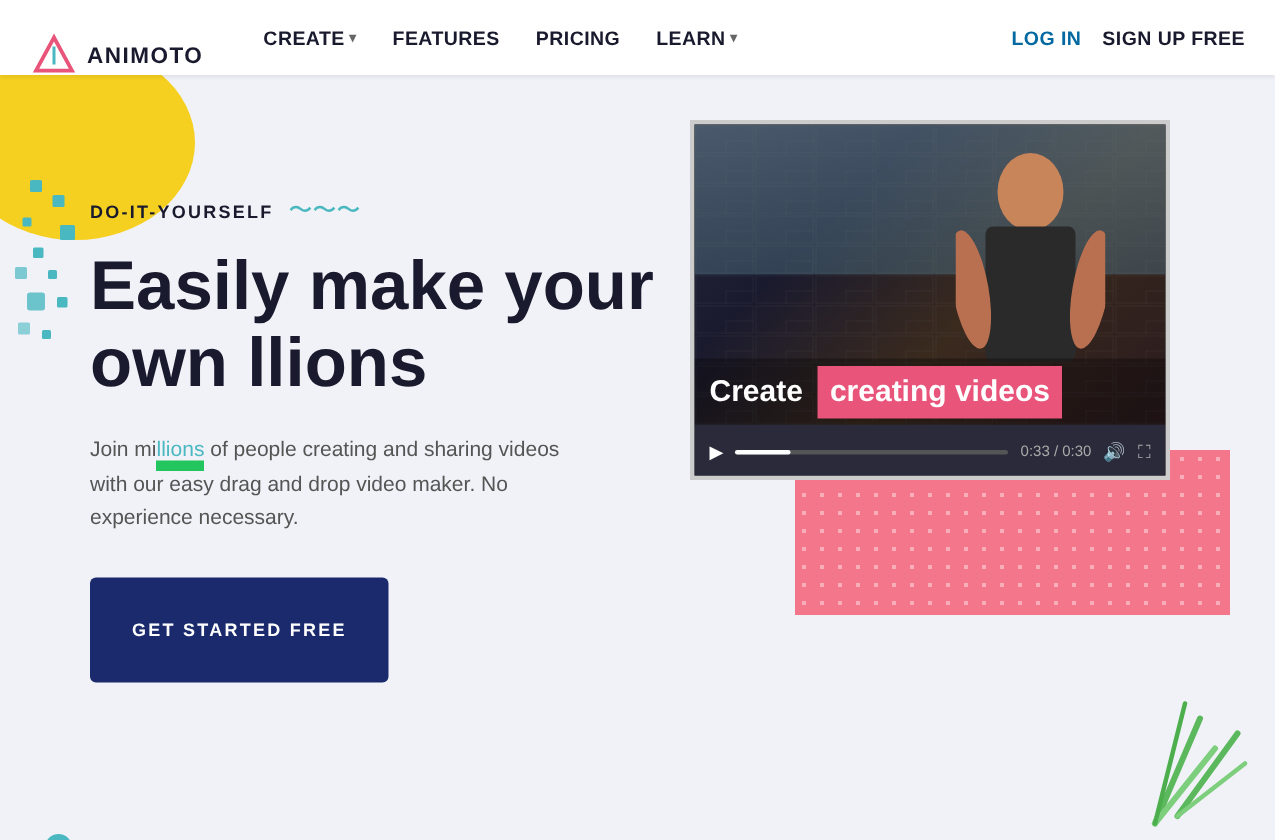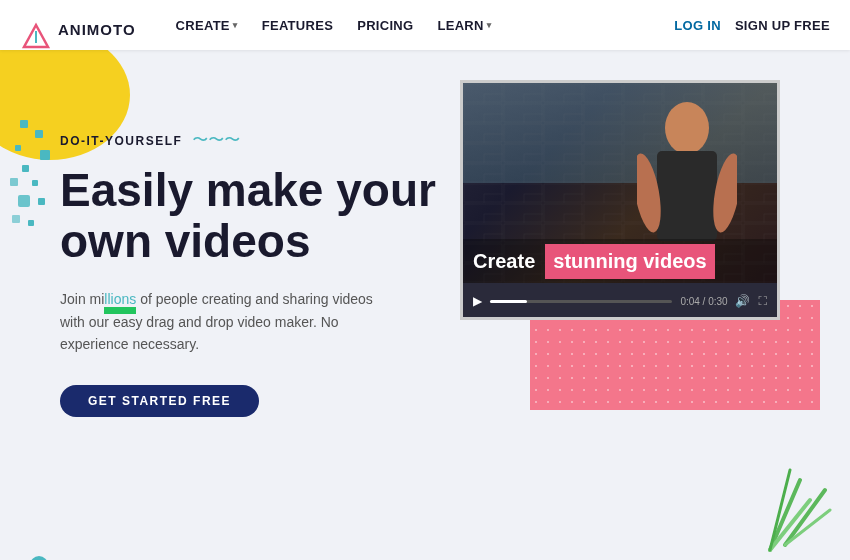--- a/index.html
+++ b/index.html
@@ -18,21 +18,21 @@
       height: 50px;
       display: flex;
       align-items: center;
       padding: 0 20px;
       position: relative;
       z-index: 10;
       box-shadow: 0 1px 3px rgba(0,0,0,0.08);
     }
     .nav-logo {
       display: flex;
-      align-items: flex-start;
+      align-items: center;
       gap: 6px;
       margin-right: 30px;
       margin-top: 24px;
     }
     .logo-icon {
       width: 32px;
       height: 32px;
     }
     .nav-links {
       display: flex;
@@ -156,26 +156,26 @@
     }
     .hero-description em {
       color: #4ab8c1;
       font-style: normal;
       border-bottom: 7px solid #22c55e;
     }
     .cta-button {
       background: #1a2a6c;
       color: #fff;
       border: none;
-      padding: 9px 28px;
+      padding: 28px 28px;
       font-size: 12px;
       font-weight: 700;
       letter-spacing: 1.5px;
       text-transform: uppercase;
-      border-radius: 16px;
+      border-radius: 4px;
       cursor: pointer;
     }
 
     
     .hero-right {
       position: absolute;
       right: 50px;
       top: 30px;
       width: 340px;
       height: 300px;
@@ -365,21 +365,21 @@
   </div>
 
   <div class="hero-left">
     <div class="do-it-yourself">
       <span class="diy-text">DO-IT-YOURSELF</span>
       <span class="diy-wave">〜〜〜</span>
     </div>
 
     <h1 class="hero-title">
       <span>Easily make your</span><br>
-      <span>own videos</span>
+      <span>own llions</span>
     </h1>
 
     <p class="hero-description">
       Join mi<em>llions</em> of people creating and sharing videos with our easy drag and drop video maker. No experience necessary.
     </p>
 
     <button class="cta-button">GET STARTED FREE</button>
   </div>
 
   <div class="hero-right">
@@ -408,30 +408,30 @@
 
             <rect x="20" y="58" width="60" height="90" rx="5" fill="#2a2a2a"></rect>
 
             <ellipse cx="10" cy="100" rx="12" ry="40" fill="#b87050" transform="rotate(-10 10 100)"></ellipse>
             <ellipse cx="90" cy="100" rx="12" ry="40" fill="#b87050" transform="rotate(10 90 100)"></ellipse>
           </svg>
         </div>
 
         <div class="video-caption">
           <span class="caption-create">Create</span>
-          <span class="caption-stunning">stunning videos</span>
+          <span class="caption-stunning">creating videos</span>
         </div>
       </div>
 
       <div class="video-controls">
         <span class="play-btn">▶</span>
         <div class="progress-bar">
           <div class="progress-fill"></div>
         </div>
-        <span class="time-text">0:04 / 0:30</span>
+        <span class="time-text">0:33 / 0:30</span>
         <span class="vol-icon">🔊</span>
         <span class="fullscreen-icon">⛶</span>
       </div>
     </div>
   </div>
 
   <div class="teal-circle"></div>
 
   <div class="green-leaves">
     <svg width="80" height="100" viewBox="0 0 80 100">

